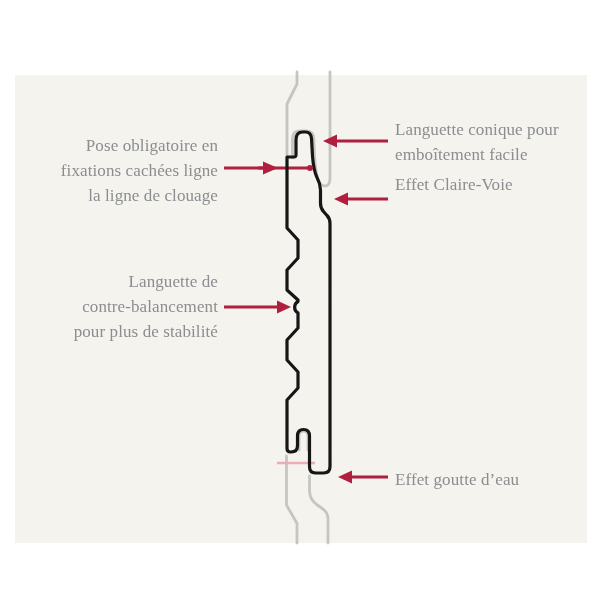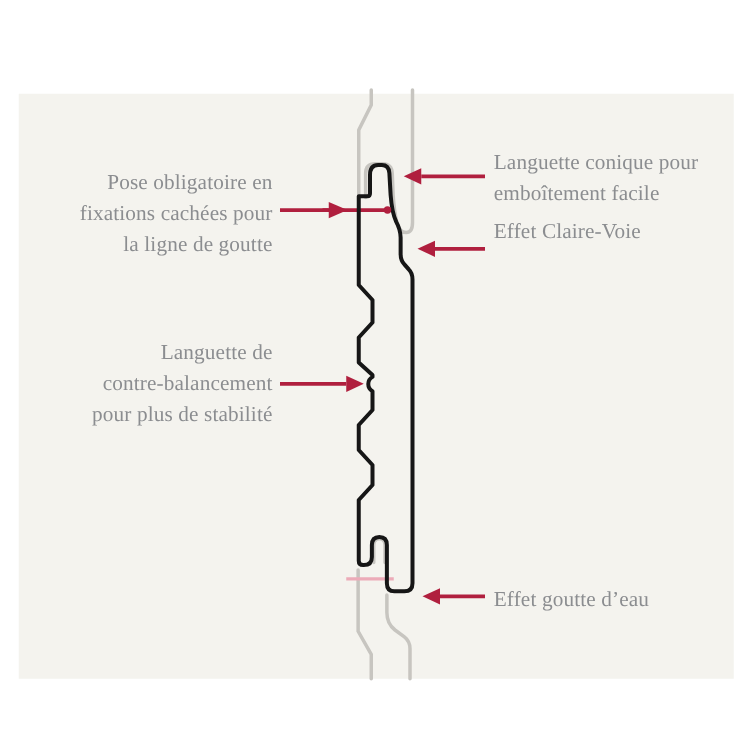--- a/index.html
+++ b/index.html
@@ -69,22 +69,22 @@
       </g>
       <g>
         <line class="red-line" x1="388" y1="477" x2="352" y2="477"></line>
         <polygon class="red-fill" points="352,470.5 338,477 352,483.5"></polygon>
       </g>
     </g>
   </svg>
 
   <div class="label right-al" style="right:382px;top:133px;">
     <span>Pose obligatoire en</span>
-    <span>fixations cachées pour</span>
-    <span>la ligne de goutte</span>
+    <span>fixations cachées ligne</span>
+    <span>la ligne de clouage</span>
   </div>
 
   <div class="label right-al" style="right:382px;top:269px;">
     <span>Languette de</span>
     <span>contre-balancement</span>
     <span>pour plus de stabilité</span>
   </div>
 
   <div class="label left-al" style="left:395px;top:117px;">
     <span>Languette conique pour</span>

